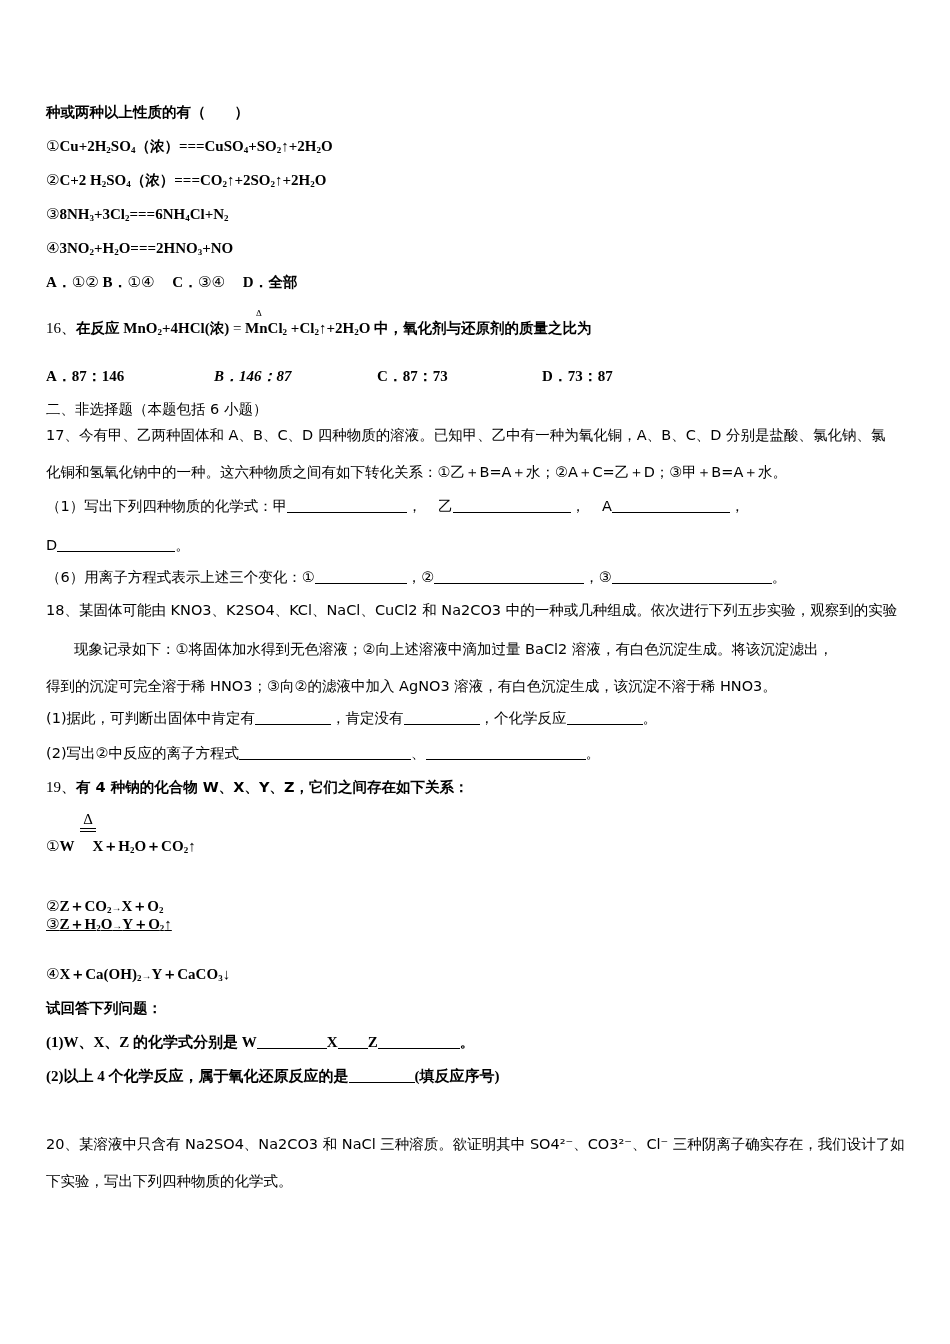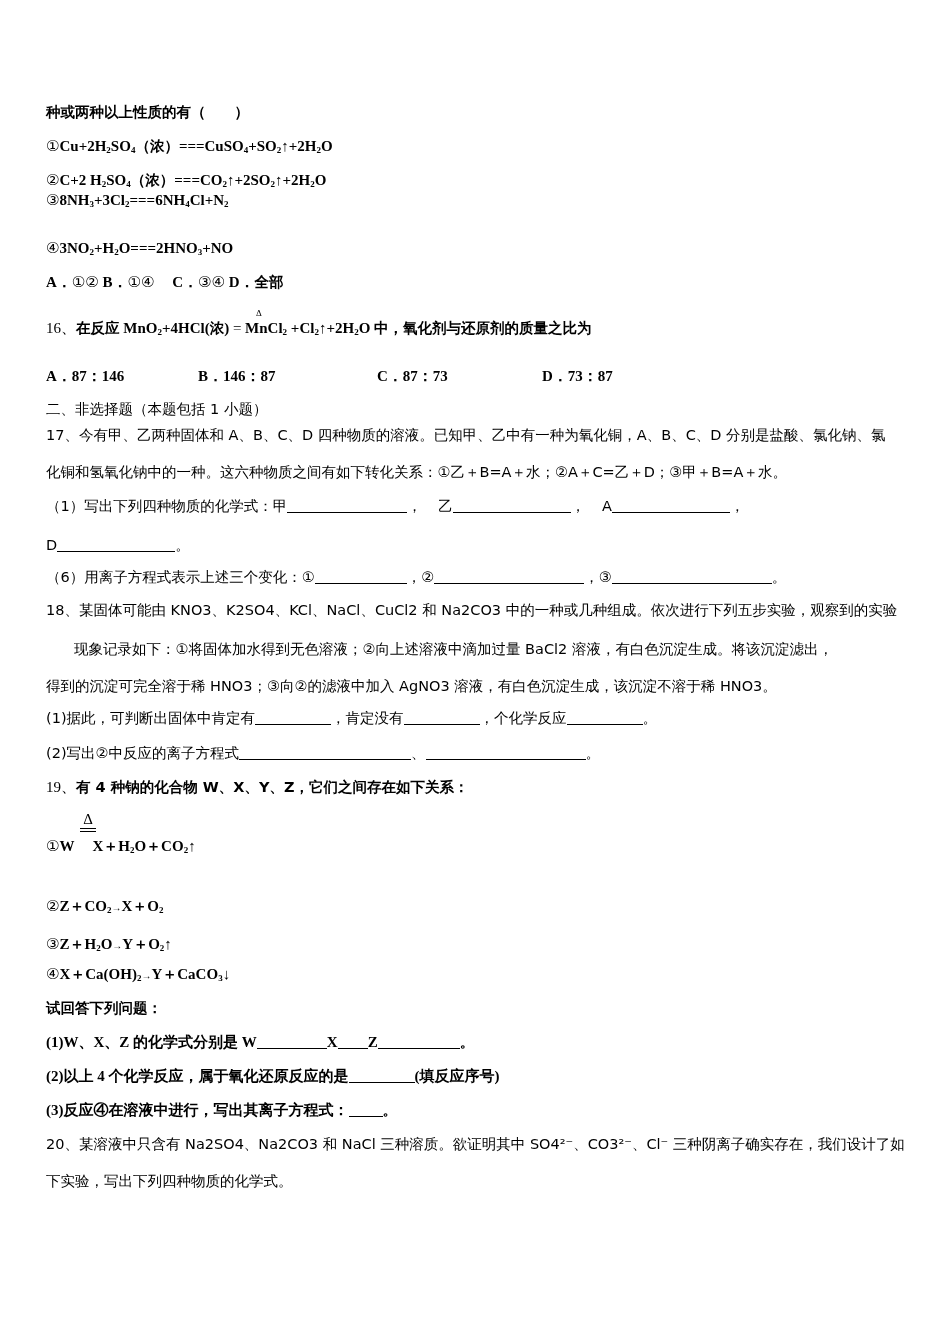--- a/index.html
+++ b/index.html
@@ -25,47 +25,47 @@
 <div class="page">
 
   <div class="line cn" style="top:102px;"><span>种或两种以上性质的有（　　）</span></div>
 
   <div class="line serif b" style="top:136px;">
     <span class="sans" style="font-weight:normal">①</span>Cu+2<span class="ul">H<sub>2</sub>SO<sub>4</sub></span><span class="cn">（浓）</span>===CuSO<sub>4</sub>+SO<sub>2</sub>↑+2H<sub>2</sub>O
   </div>
   <div class="line serif b" style="top:170px;">
     <span class="sans" style="font-weight:normal">②</span>C+2 <span class="ul">H<sub>2</sub>SO<sub>4</sub></span><span class="cn">（浓）</span>===CO<sub>2</sub>↑+2SO<sub>2</sub>↑+2H<sub>2</sub>O
   </div>
-  <div class="line serif b" style="top:190px;">
+  <div class="line serif b" style="top:204px;">
     <span class="sans" style="font-weight:normal">③</span>8NH<sub>3</sub>+3<span class="ul">Cl<sub>2</sub></span>===6NH<sub>4</sub>Cl+N<sub>2</sub>
   </div>
   <div class="line serif b" style="top:238px;">
     <span class="sans" style="font-weight:normal">④</span>3<span class="ul">NO<sub>2</sub></span>+H<sub>2</sub>O===2HNO<sub>3</sub>+NO
   </div>
 
   <div class="line" style="top:272px;">
     <span class="opt serif b"><span>A．</span><span class="sans" style="font-weight:normal">①②</span></span>
     <span class="opt serif b" style=""><span>B．</span><span class="sans" style="font-weight:normal">①④</span></span>
     <span class="opt serif b" style="margin-left:14px"><span>C．</span><span class="sans" style="font-weight:normal">③④</span></span>
-    <span class="opt serif b" style=""><span>D．</span><span class="cn">全部</span></span>
+    <span class="opt serif b" style="margin-left:14px"><span>D．</span><span class="cn">全部</span></span>
   </div>
 
   <span class="delta-small" style="left:256px; top:308px;">Δ</span>
   <div class="line" style="top:318px;">
     <span class="num serif">16、</span><span class="cn">在反应</span><span class="serif b"> MnO<sub>2</sub>+4HCl(</span><span class="cn">浓</span><span class="serif b">)</span><span class="serif"> = </span><span class="serif b">MnCl<sub>2</sub> +Cl<sub>2</sub>↑+2H<sub>2</sub>O </span><span class="cn">中，氧化剂与还原剂的质量之比为</span>
   </div>
 
   <div class="line serif b" style="top:366px; width:600px;">
     <span class="opt" style="position:absolute; left:0;"><span>A．</span><span>87：146</span></span>
-    <span class="opt" style="position:absolute; left:152px;"><span>B．</span><span>146：87</span></span>
+    <span class="opt" style="position:absolute; left:168px;font-style:italic;"><span>B．</span><span>146：87</span></span>
     <span class="opt" style="position:absolute; left:331px;"><span>C．</span><span>87：73</span></span>
     <span class="opt" style="position:absolute; left:496px;"><span>D．</span><span>73：87</span></span>
   </div>
 
-  <div class="line cnl" style="top:399px;"><span>二、非选择题（本题包括 1 小题）</span></div>
+  <div class="line cnl" style="top:399px;"><span>二、非选择题（本题包括 6 小题）</span></div>
 
   <div class="line cnl" style="top:425px;"><span>17、</span><span>今有甲、乙两种固体和 A、B、C、D 四种物质的溶液。已知甲、乙中有一种为氧化铜，A、B、C、D 分别是盐酸、氯化钠、氯</span></div>
   <div class="line cnl" style="top:462px;"><span>化铜和氢氧化钠中的一种。这六种物质之间有如下转化关系：①乙＋B=A＋水；②A＋C=乙＋D；③甲＋B=A＋水。</span></div>
 
   <div class="line cnl" style="top:496px;">
     <span>（1）写出下列四种物质的化学式：</span><span>甲</span><span class="blank" style="width:120px"></span><span>，</span>
     <span style="margin-left:12px">乙</span><span class="blank" style="width:118px"></span><span>，</span>
     <span style="margin-left:12px">A</span><span class="blank" style="width:118px"></span><span>，</span>
   </div>
   <div class="line cnl" style="top:535px;">
@@ -94,35 +94,32 @@
   <div class="delta-eq" style="left:80px; top:812px; font-size:15px; line-height:14px; text-align:center; width:16px;">
     <div>Δ</div>
     <div style="border-top:1px solid #000; border-bottom:1px solid #000; height:2px; margin-top:2px;"></div>
   </div>
   <div class="line serif b" style="top:836px;">
     <span class="sans" style="font-weight:normal">①</span><span>W</span><span style="display:inline-block; width:18px;"></span>X＋H<sub>2</sub>O＋CO<sub>2</sub>↑
   </div>
   <div class="line serif b" style="top:896px;">
     <span class="sans" style="font-weight:normal">②</span>Z＋CO<sub>2</sub><span style="font-size:10px">→</span>X＋O<sub>2</sub>
   </div>
-  <div class="line serif b" style="top:934px;">
+  <div class="line serif b" style="top:914px;text-decoration:underline;">
     <span class="sans" style="font-weight:normal">③</span>Z＋H<sub>2</sub>O<span style="font-size:10px">→</span>Y＋O<sub>2</sub>↑
   </div>
   <div class="line serif b" style="top:964px;">
     <span class="sans" style="font-weight:normal">④</span>X＋Ca(OH)<sub>2</sub><span style="font-size:10px">→</span>Y＋CaCO<sub>3</sub>↓
   </div>
 
   <div class="line cn" style="top:998px;"><span>试回答下列问题：</span></div>
 
   <div class="line serif b" style="top:1032px;">
     <span>(1)W、X、Z 的化学式分别是 W</span><span class="blank" style="width:70px"></span><span>X</span><span class="blank" style="width:30px"></span><span>Z</span><span class="blank" style="width:82px"></span><span class="cn">。</span>
   </div>
   <div class="line serif b" style="top:1066px;">
     <span>(2)以上 4 个化学反应，属于氧化还原反应的是</span><span class="blank" style="width:66px"></span><span>(填反应序号)</span>
   </div>
-  <div class="line serif b" style="top:1100px;">
-    <span>(3)反应④在溶液中进行，写出其离子方程式：</span><span class="blank" style="width:34px"></span><span class="cn">。</span>
-  </div>
 
   <div class="line cnl" style="top:1134px;"><span>20、</span><span>某溶液中只含有 Na2SO4、Na2CO3 和 NaCl 三种溶质。欲证明其中 SO4²⁻、CO3²⁻、Cl⁻ 三种阴离子确实存在，我们设计了如</span></div>
   <div class="line cnl" style="top:1171px;"><span>下实验，写出下列四种物质的化学式。</span></div>
 
 </div>
 
 </body></html>

